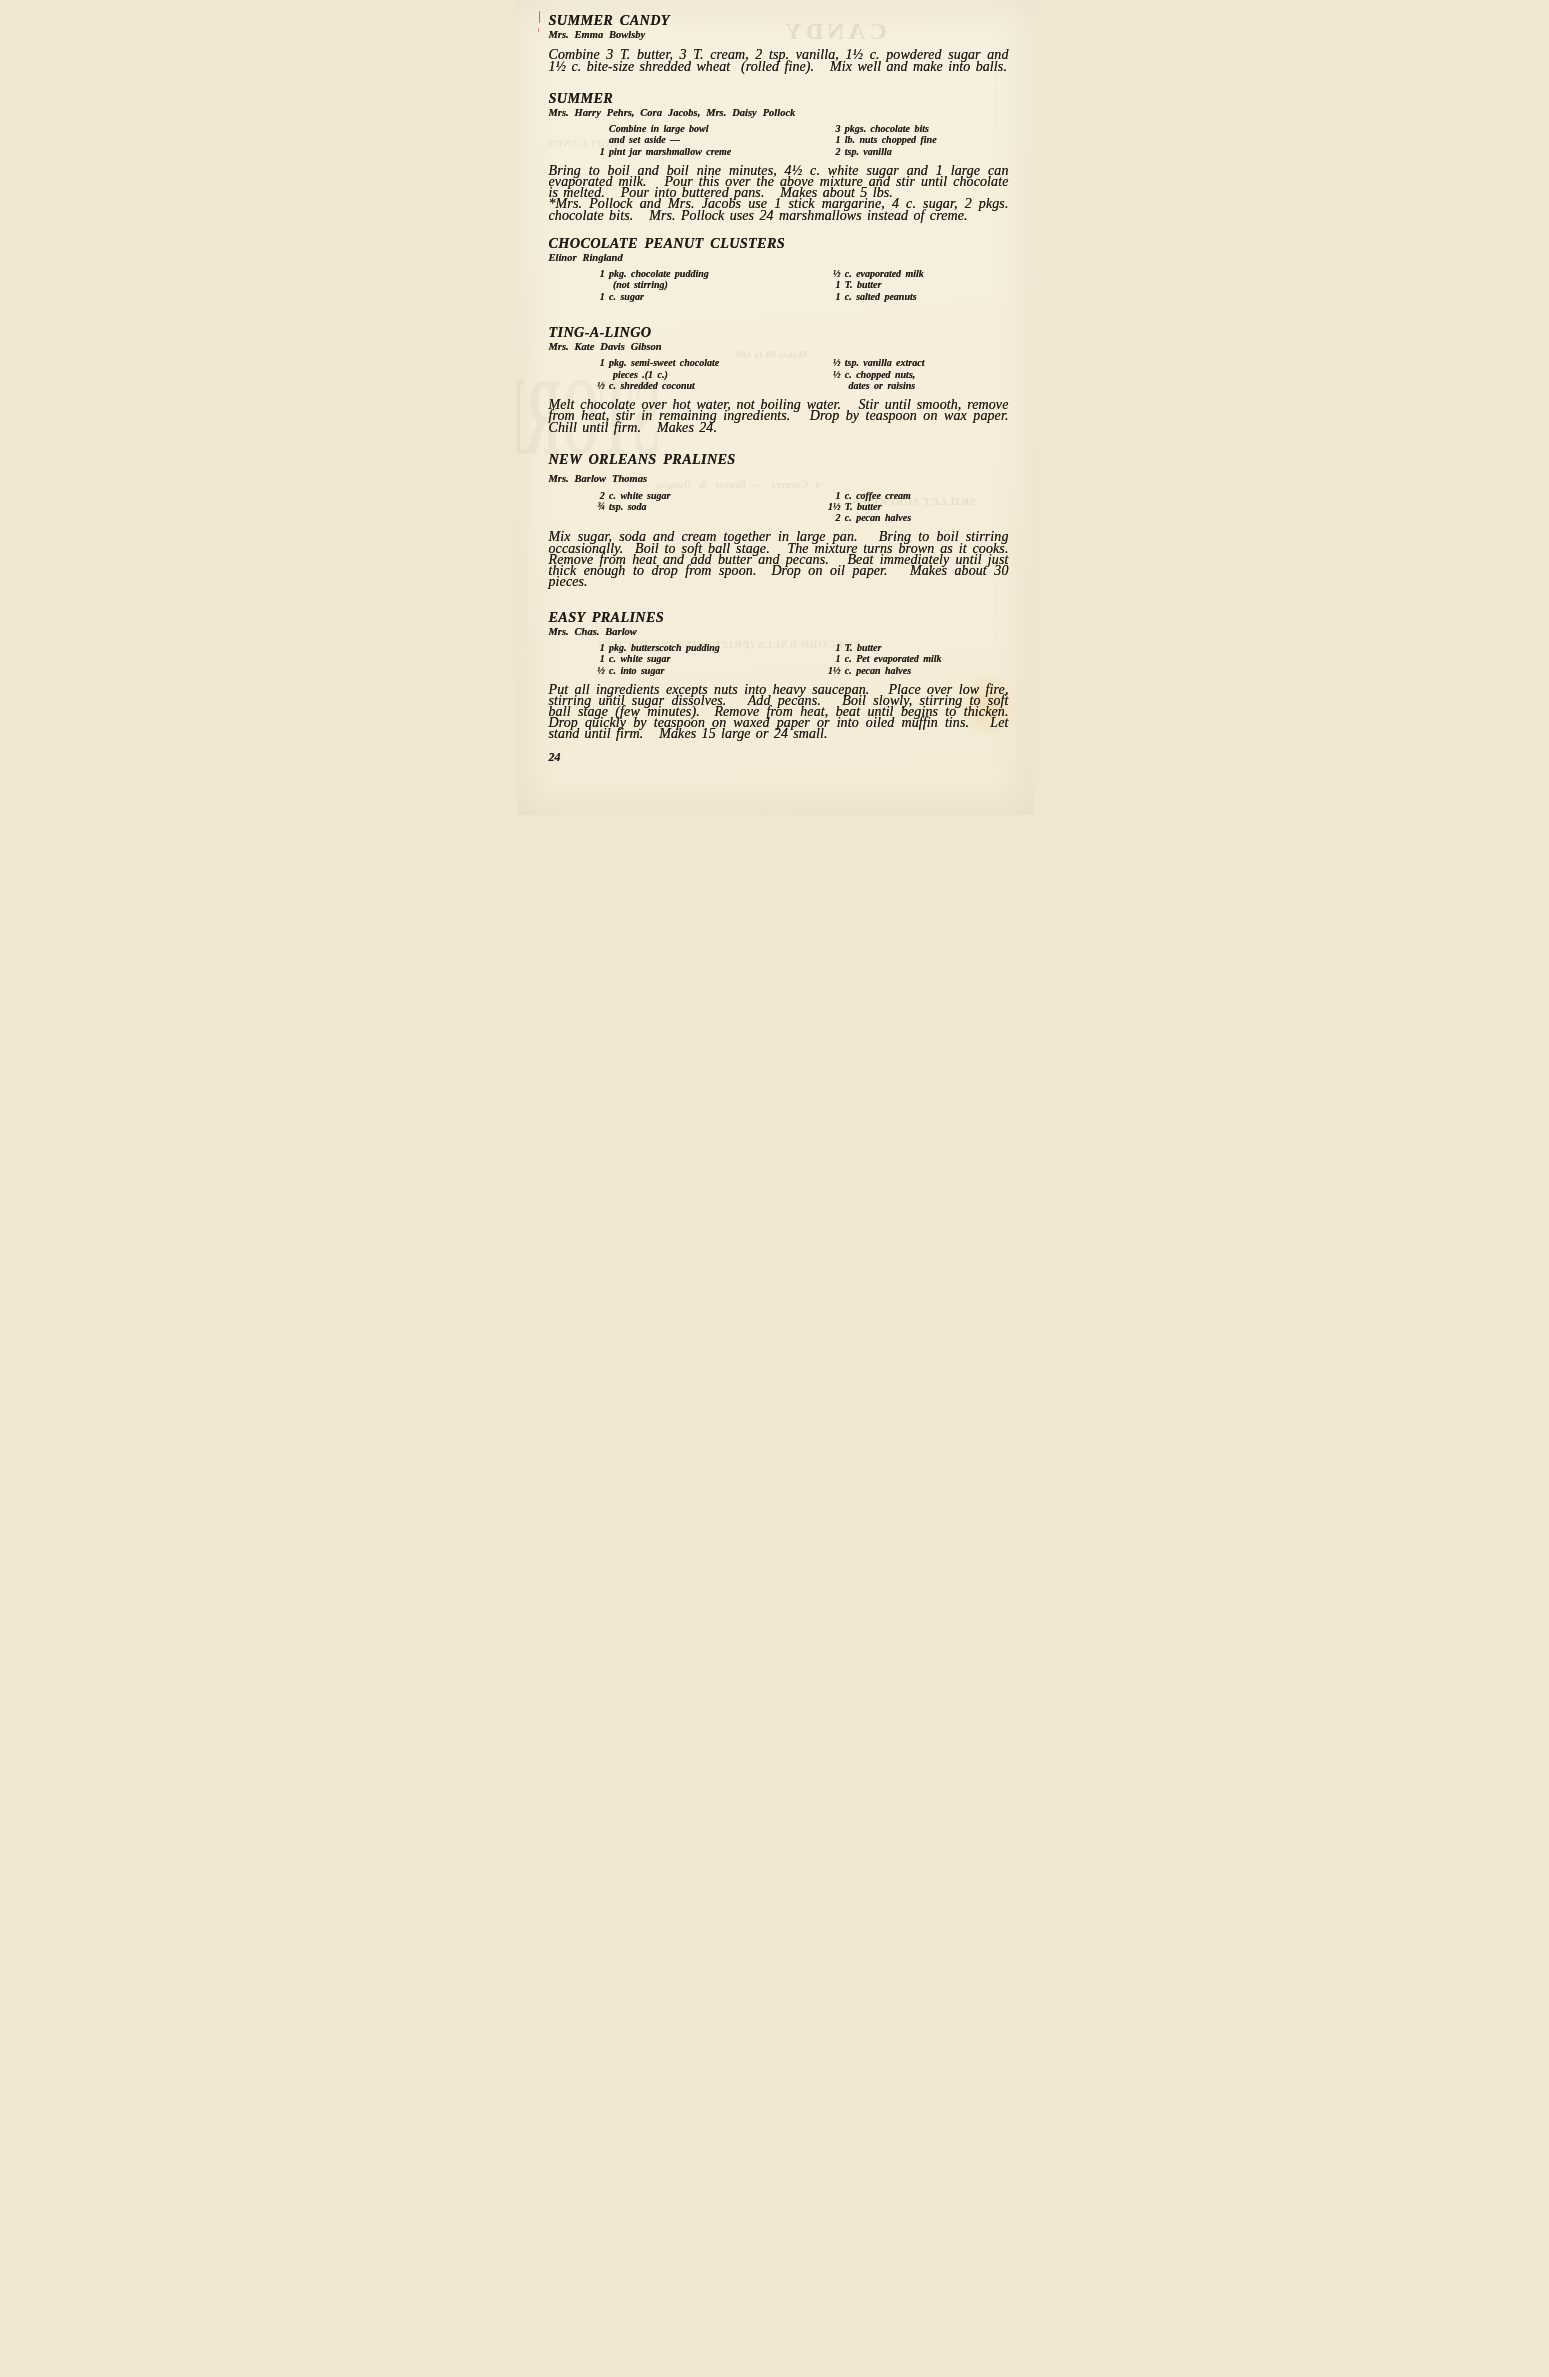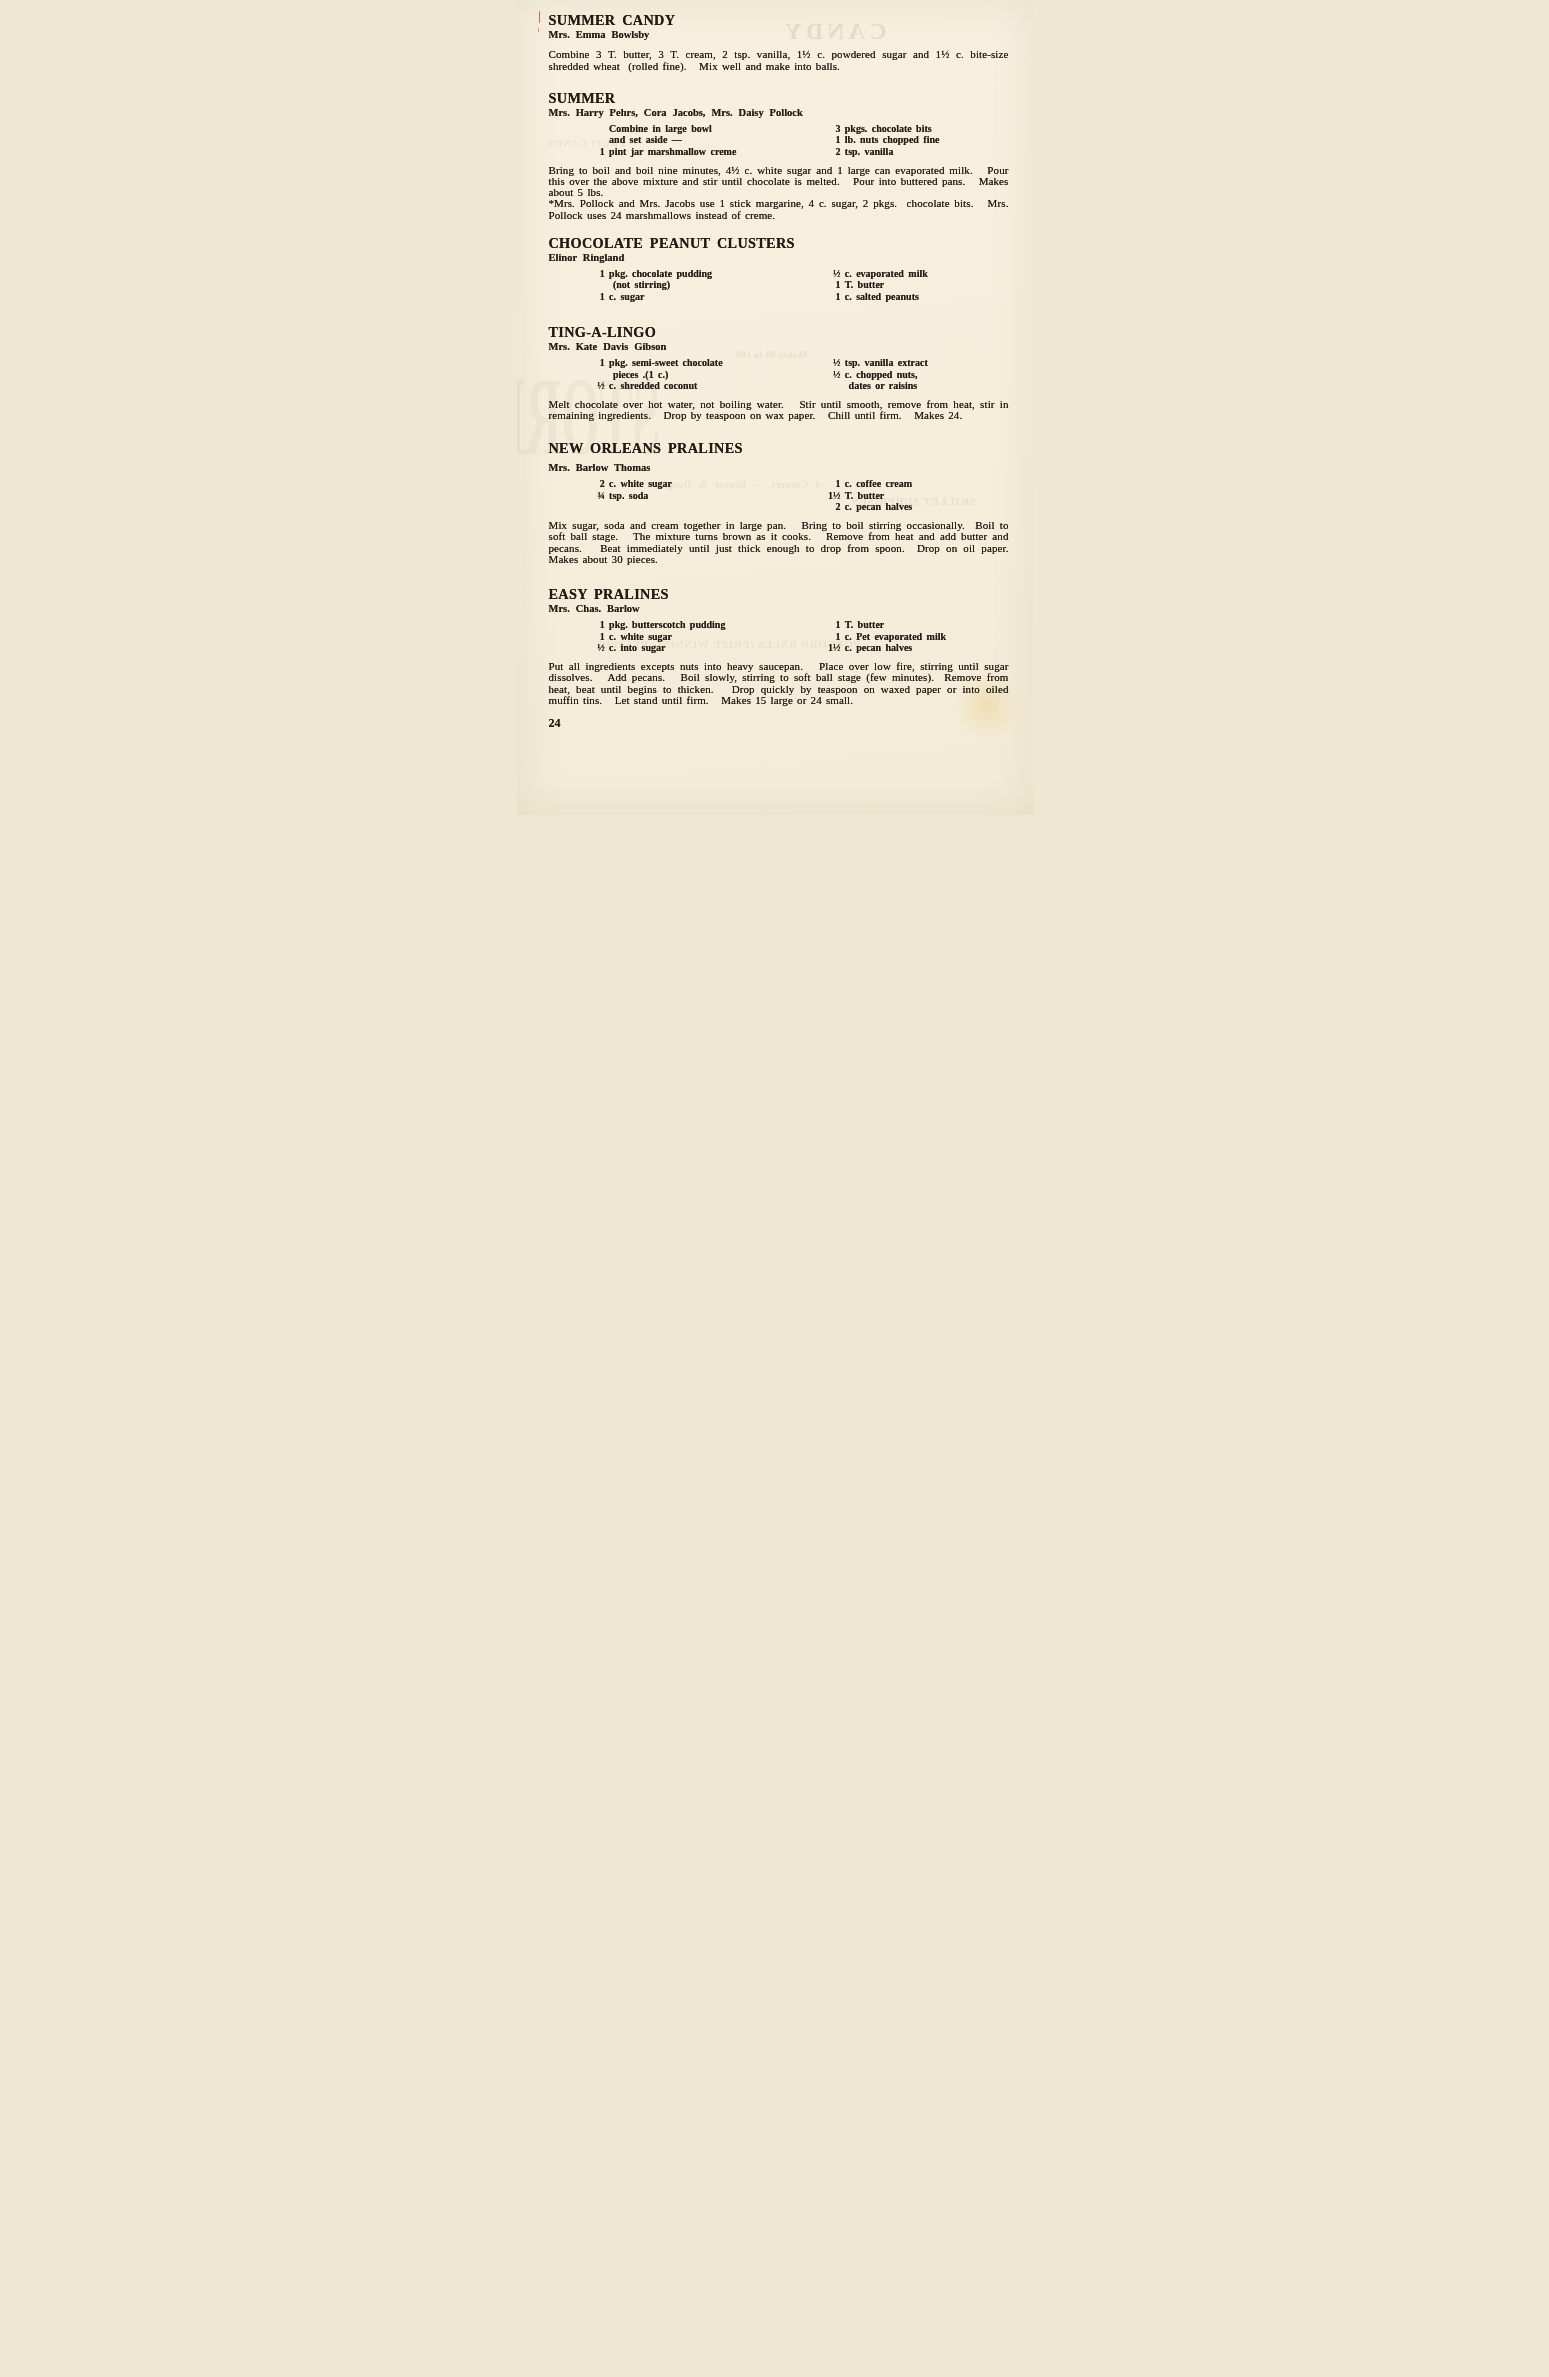--- a/index.html
+++ b/index.html
@@ -6,42 +6,42 @@
   .sheet{
     position:relative;
     width:516px;height:815px;
     margin:0 auto;
     background:linear-gradient(175deg,#f7f0de 0%,#f6eedb 55%,#f3ebd6 100%);
     box-shadow:inset 0 0 43px rgba(150,130,90,.14);
     overflow:hidden;
     font-family:"Liberation Serif","DejaVu Serif",serif;
     color:#221b14;
   }
-  .content{position:relative;padding:13.3px 24px 19px 32px;z-index:2;}
+  .content{position:relative;padding:13.3px 24px 19px 32px;z-index:2;font-style:italic;}
   .recipe{margin:0;}
   .title{
     font-size:14.3px;font-weight:700;line-height:15px;margin:0;
     letter-spacing:0.3px;word-spacing:2.9px;
     text-shadow:0 0 0.2px rgba(30,22,14,.8);
   }
   .byline{
     font-size:10.5px;font-weight:700;line-height:12.4px;margin:1px 0 3.8px 0;
     text-align:left;word-spacing:3.3px;
     text-shadow:0 0 0.2px rgba(30,22,14,.7);
   }
   .byline.mt-lg{margin-top:6.7px;}
   .ing-cols{display:flex;margin:0 0 7.6px 0;font-weight:700;}
   .col-left{flex:0 0 60%;padding-left:42px;box-sizing:border-box;}
   .col-right{flex:1;}
   .ing-row{display:flex;line-height:11.4px;font-size:10px;word-spacing:1.9px;text-shadow:0 0 0.2px rgba(30,22,14,.7);}
   .ing-qty{flex:0 0 14.3px;text-align:right;margin-right:4.3px;white-space:nowrap;}
   .col-right .ing-qty{flex-basis:16px;}
   .ing-row.cont .ing-text{padding-left:3.8px;}
   .para{
-    font-size:11px;line-height:11.2px;margin:0;font-weight:400;
+    font-size:14px;line-height:11.2px;margin:0;font-weight:400;
     text-align:justify;text-justify:inter-word;white-space:pre-wrap;
     word-spacing:.12em;letter-spacing:0.1px;
     text-shadow:0 0 0.3px rgba(32,24,16,.85);
   }
   .para-group{margin-top:7.6px;}
   .s2{margin-top:19px;} .s3{margin-top:15px;} .s4{margin-top:23px;}
   .s5{margin-top:19px;} .s6{margin-top:22px;}
   .page-number{
     font-size:12px;font-weight:700;margin-top:10px;
     text-shadow:0 0 0.2px rgba(30,22,14,.7);

